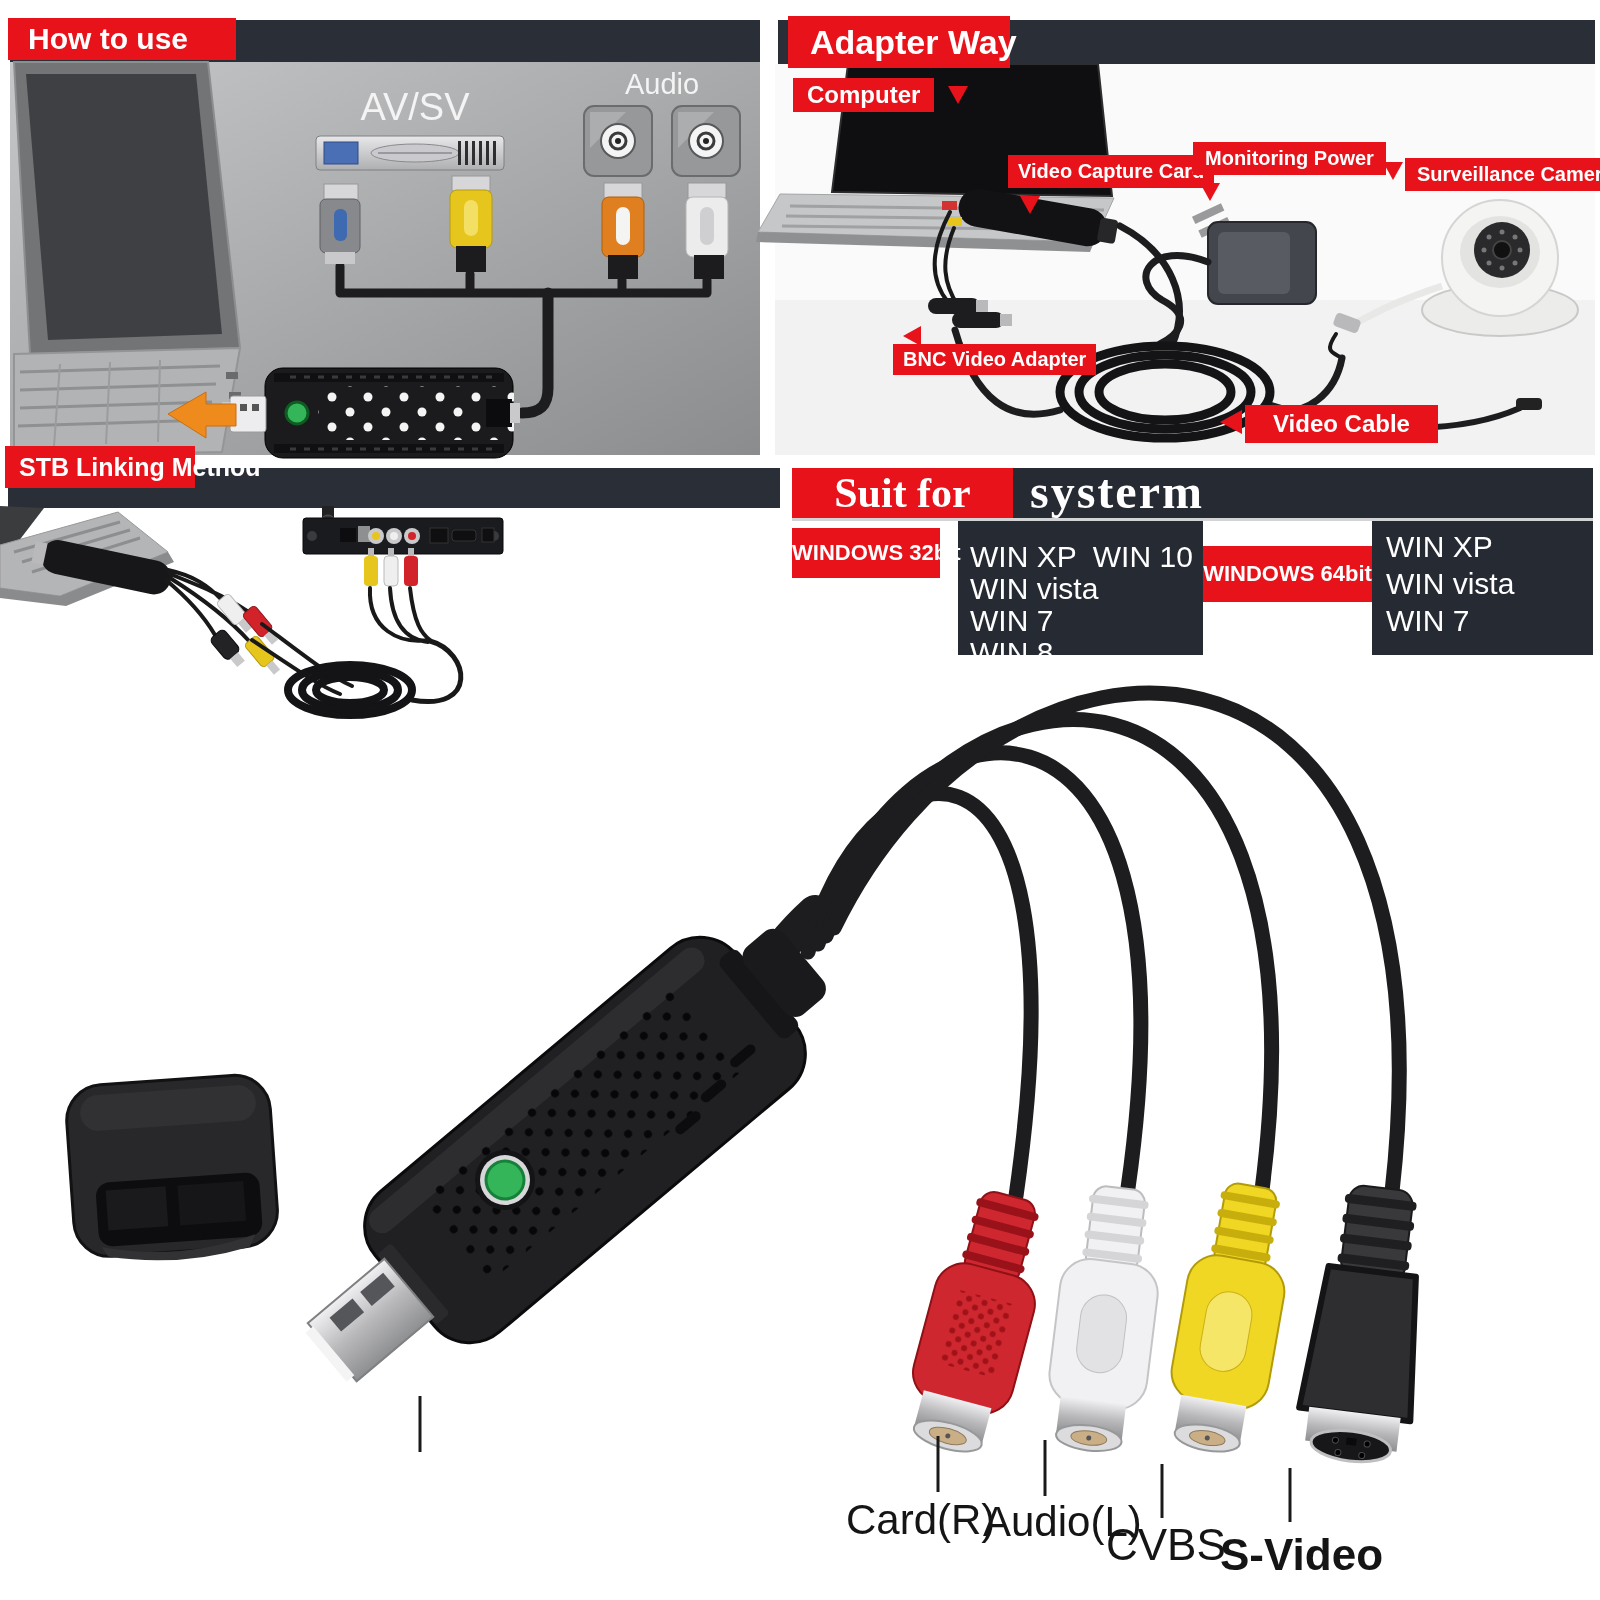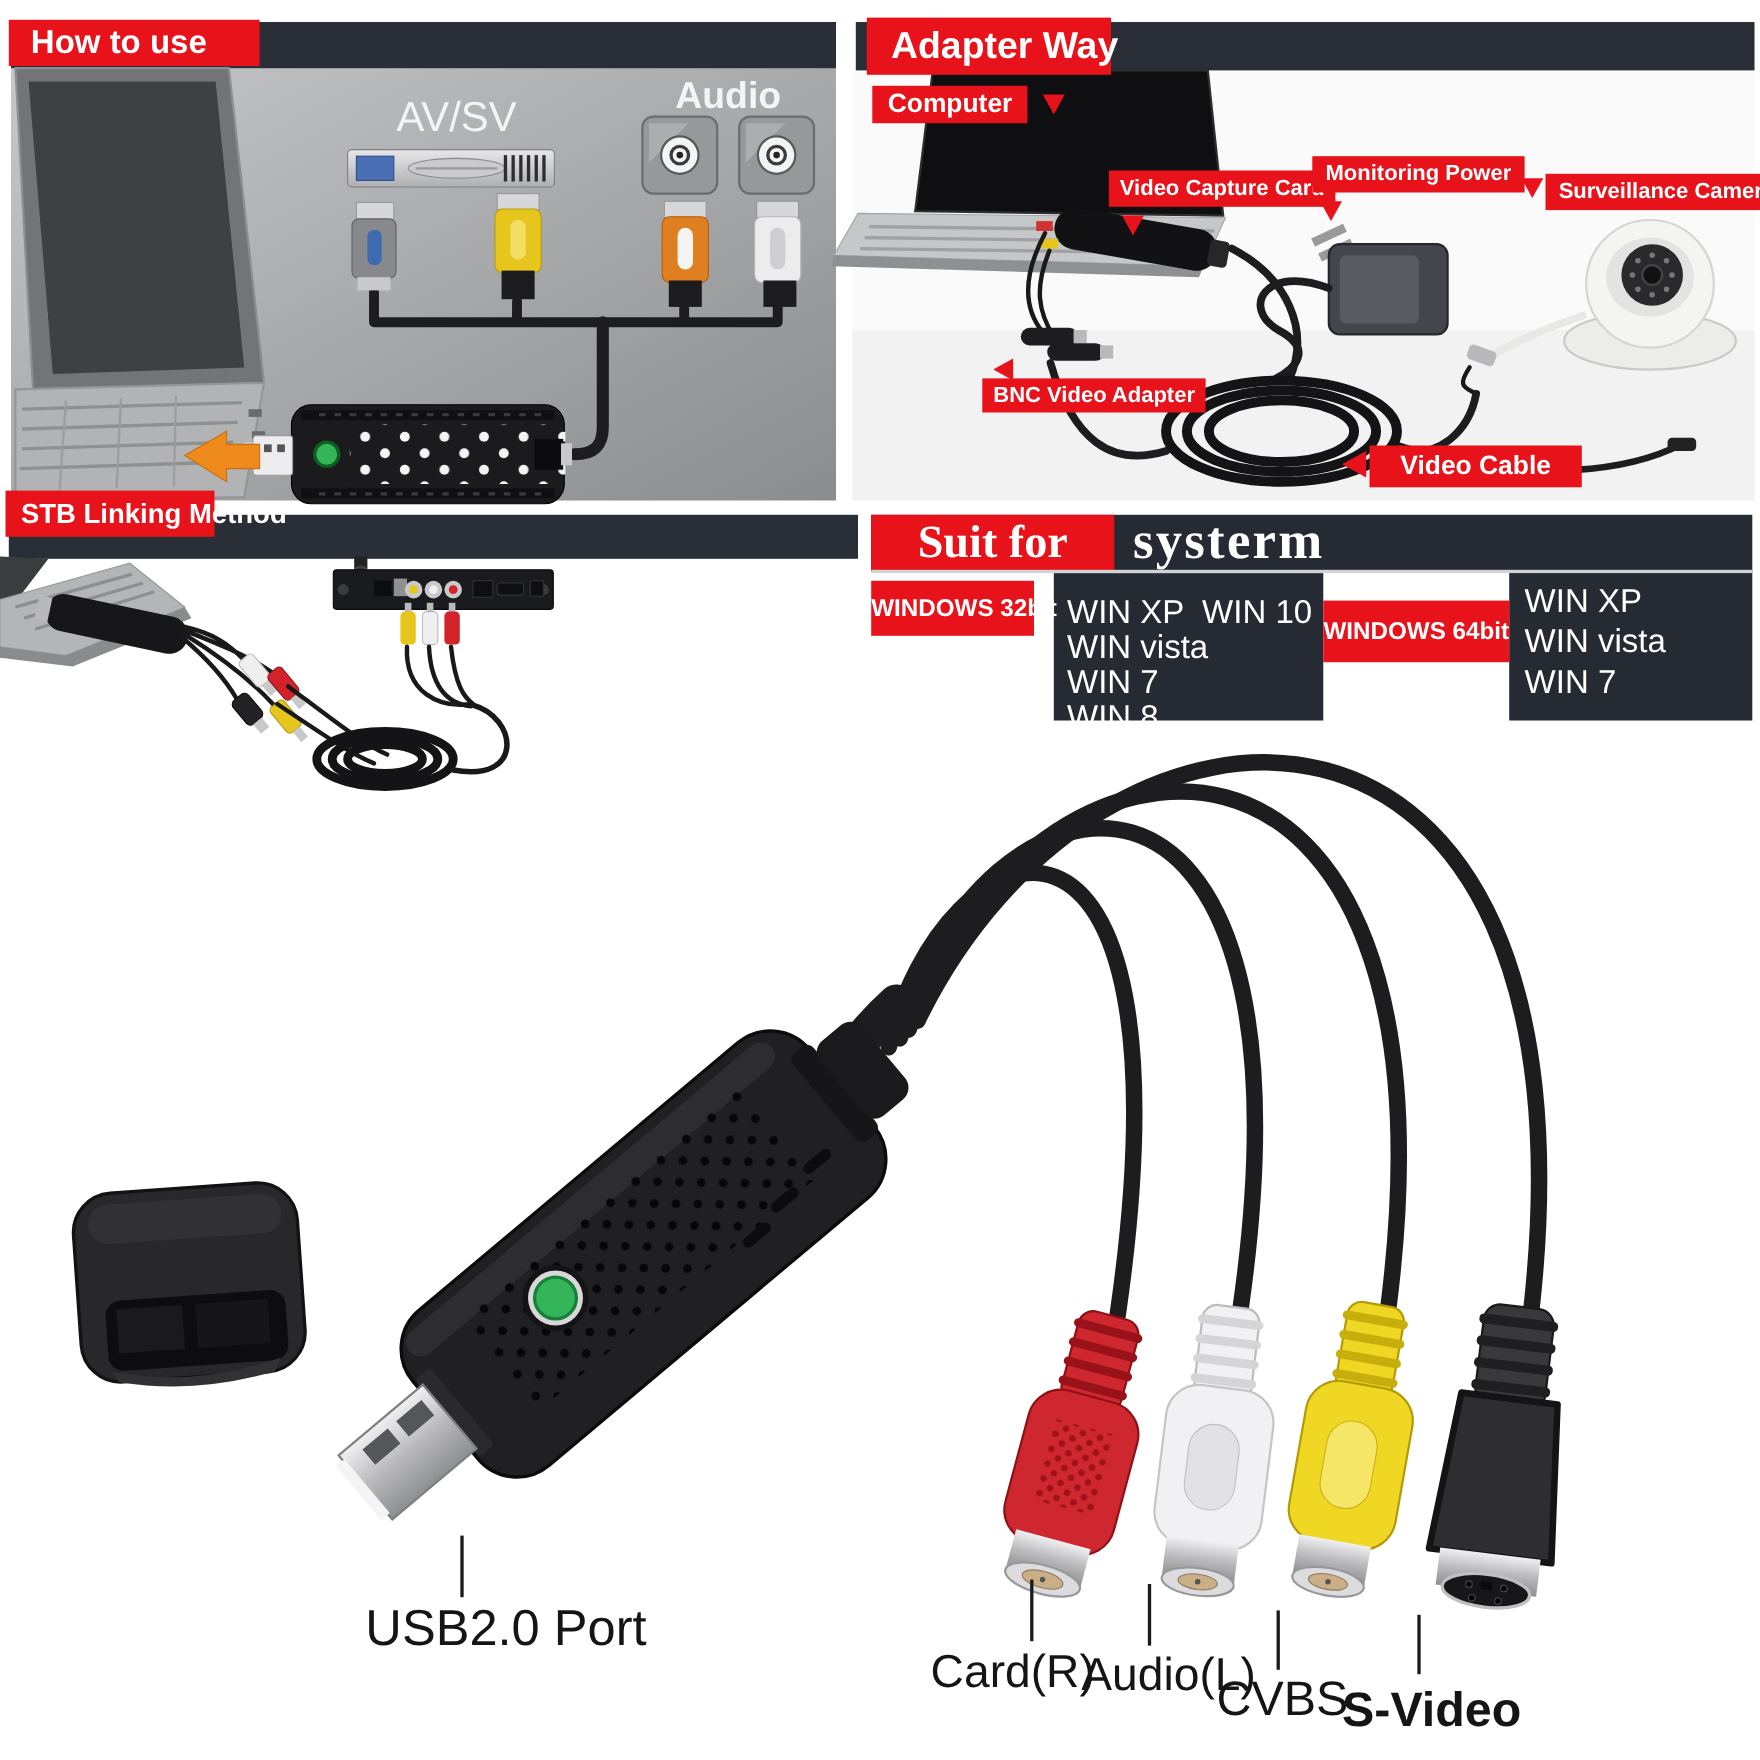--- a/index.html
+++ b/index.html
@@ -20,21 +20,21 @@
   .banner-c{left:5px;top:446px;width:190px;height:42px;line-height:42px;font-size:25px;padding-left:14px;box-sizing:border-box;}
   .callout{position:absolute;}
   .co-computer{left:793px;top:78px;font-size:24px;padding:3px 14px;}
   .co-vcc{left:1008px;top:155px;font-size:20px;padding:5px 10px;}
   .co-mp{left:1193px;top:142px;font-size:20px;padding:5px 12px;}
   .co-sc{left:1405px;top:158px;font-size:20px;padding:5px 12px;}
   .co-bnc{left:893px;top:344px;font-size:20px;padding:4px 10px;}
   .co-vc{left:1245px;top:405px;font-size:24px;padding:5px 28px;}
   .lbl-white{position:absolute;color:#f4f4f4;z-index:3;text-align:center;}
   .lbl-avsv{left:340px;top:86px;width:150px;font-size:38px;}
-  .lbl-audio{left:592px;top:68px;width:140px;font-size:34px;font-weight:bold;}
+  .lbl-audio{left:592px;top:68px;width:140px;font-size:29px;}
   .suit-bar{left:792px;top:468px;width:801px;height:52px;background:var(--c-cell-dark);z-index:2;}
   .suit-sep{left:792px;top:518px;width:801px;height:3px;background:#d2d3d5;z-index:3;}
   .suit-red{left:792px;top:468px;width:221px;height:52px;line-height:50px;text-align:center;
             font-family:Liberation Serif, serif;font-size:42px;}
   .suit-rest{left:1030px;top:464px;height:56px;line-height:56px;color:#fff;z-index:3;
              font-family:"Liberation Serif",serif;font-weight:bold;font-size:48px;letter-spacing:2px;}
   .cell-dark{background:var(--c-cell-dark);z-index:2;color:#fff;}
   .cell-32{left:792px;top:528px;width:148px;height:50px;line-height:50px;text-align:center;font-size:22px;}
   .cell-64{left:1203px;top:522px;width:169px;height:56px;line-height:56px;text-align:center;font-size:22px;margin-top:24px;}
   .list-32{left:958px;top:521px;width:245px;height:134px;padding:20px 0 0 12px;box-sizing:border-box;}
@@ -444,19 +444,18 @@
   <div class="win-line">WIN 7</div>
   <div class="win-line">WIN 8</div>
 </div>
 <div class="abs red-box cell-64">WINDOWS 64bit</div>
 <div class="abs cell-dark list-64">
   <div class="win-line">WIN XP</div>
   <div class="win-line">WIN vista</div>
   <div class="win-line">WIN 7</div>
 </div>
 
-<div class="plabel p-usb">USB2.0 Port</div>
 <div class="plabel p-ar">Card(R)</div>
 <div class="plabel p-al">Audio(L)</div>
 <div class="plabel p-cvbs">CVBS</div>
 <div class="plabel p-sv">S-Video</div>
 
 </div>
 
 </body></html>

